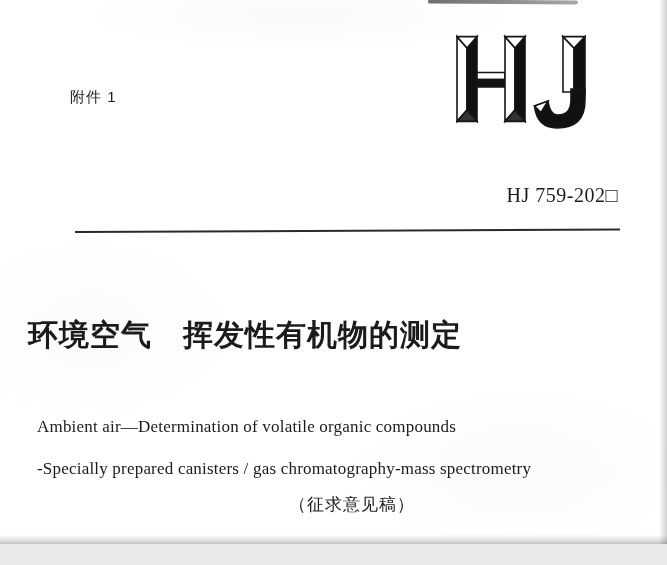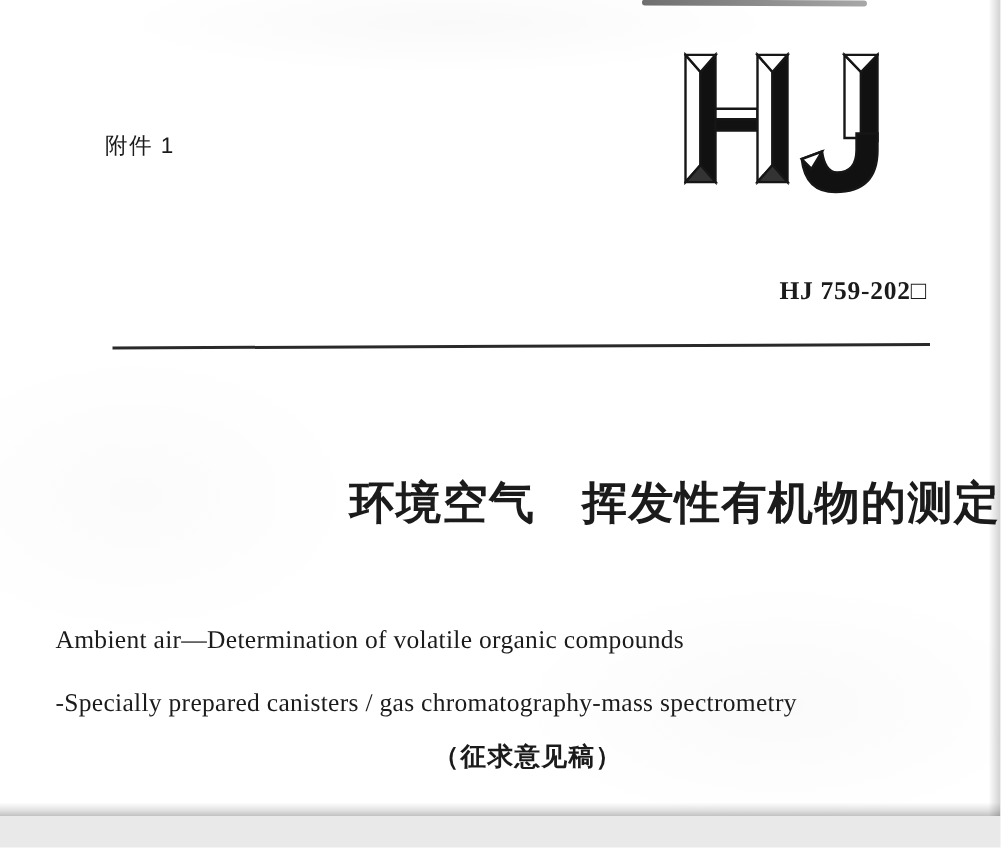--- a/index.html
+++ b/index.html
@@ -24,50 +24,50 @@
   .logo{left:456px;top:34px;width:130px;height:97px;}
   .std-name{
     left:11px;right:0;top:139px;
     text-align:center;
     font-family:"Liberation Serif", serif;
     font-size:32px;font-weight:700;
     letter-spacing:5px;white-space:nowrap;
   }
   .std-number{
     right:49px;top:184px;text-align:center;
-    font-size:17px;font-weight:700;letter-spacing:0.5px;
+    font-size:20px;font-weight:400;letter-spacing:0.5px;
   }
   .replaces{
     right:49px;top:205px;text-align:right;
     font-size:15px;letter-spacing:0.3px;
   }
   .rule{
     left:75px;top:231px;width:545px;height:2.4px;
     background:#2a2a2a;
     transform:rotate(-0.25deg);
     transform-origin:left center;
   }
   .title-cn{
-    left:28px;right:0;text-align:right;
+    left:28px;right:0;text-align:left;
     font-family:"Liberation Sans", sans-serif;
     font-size:30px;font-weight:700;letter-spacing:1px;
     white-space:nowrap;
   }
   .title-cn1{top:315px;}
   .title-cn2{top:358px;}
   .title-en{
     left:37px;right:0;text-align:left;
     font-size:17px;letter-spacing:0.2px;white-space:nowrap;
   }
   .title-en1{top:417px;}
   .title-en2{top:459px;}
   .draft{
     left:37px;right:0;top:493px;text-align:center;
     font-family:"Liberation Sans", sans-serif;
-    font-size:17px;font-weight:700;letter-spacing:1px;
+    font-size:17px;font-weight:400;letter-spacing:1px;
   }
   .edge-right{
     right:0;top:0;width:8px;height:565px;
     background:linear-gradient(90deg, rgba(0,0,0,0) 0%, rgba(0,0,0,0.10) 55%, rgba(0,0,0,0.18) 100%);
   }
   .edge-bottom{
     left:0;bottom:0;width:667px;height:9px;
     background:linear-gradient(180deg, rgba(0,0,0,0) 0%, rgba(0,0,0,0.12) 60%, rgba(0,0,0,0.24) 100%);
   }
   .scan-streak{

